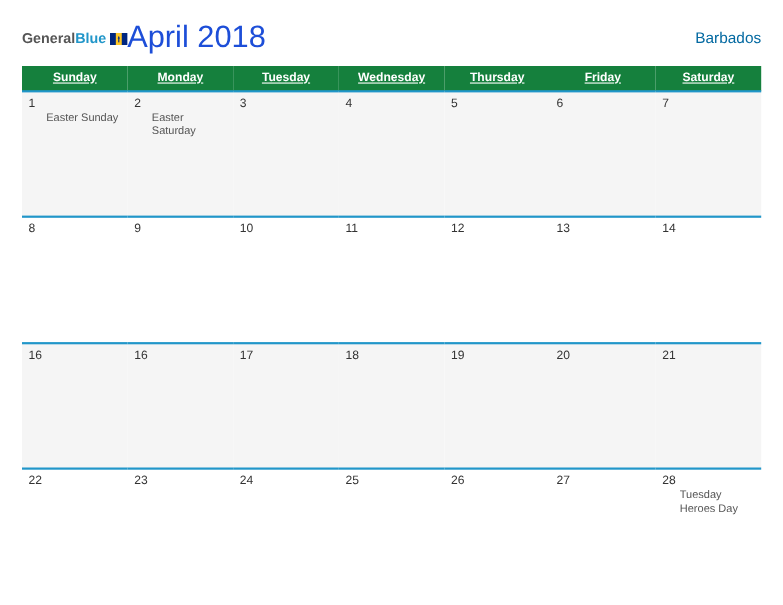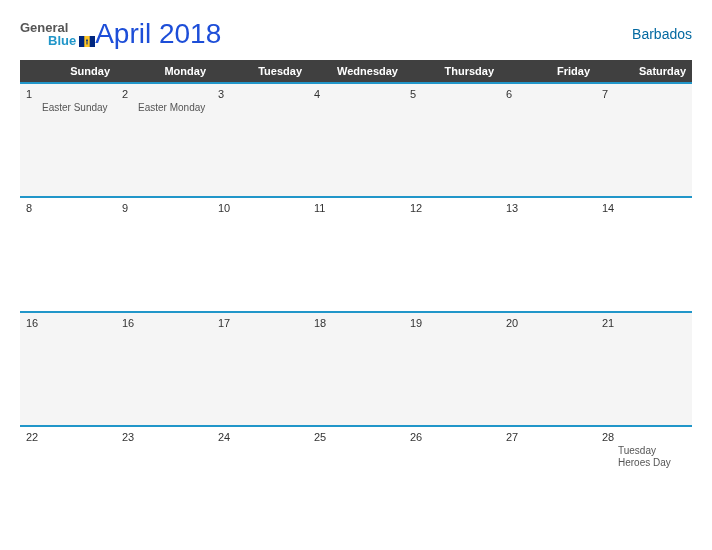--- a/index.html
+++ b/index.html
@@ -18,39 +18,38 @@
       flex-direction: column;
     }
     .header {
       display: flex;
       align-items: center;
       justify-content: space-between;
       margin-bottom: 10px;
     }
     .logo {
       display: flex;
-      flex-direction: column;
+      flex-direction: row;
       align-items: flex-start;
       line-height: 1;
     }
     .logo-general {
       font-size: 13px;
       font-weight: bold;
       color: #555;
       letter-spacing: 0px;
     }
     .logo-blue {
       font-size: 13px;
       font-weight: bold;
       color: #2196c9;
       letter-spacing: 0px;
       display: flex;
       align-items: flex-end;
       gap: 2px;
-      margin-left: 28px;
     }
     .logo-flag {
       width: 16px;
       height: 11px;
       display: inline-block;
       margin-left: 1px;
     }
     .calendar-title {
       font-size: 28px;
       font-weight: normal;
@@ -63,27 +62,28 @@
       color: #0369a1;
       text-align: right;
       min-width: 80px;
     }
     .calendar-table {
       width: 100%;
       border-collapse: collapse;
       flex: 1;
     }
     .calendar-table thead tr th {
-      background-color: #404040;
+      background-color: #15803d;
       color: #fff;
       font-size: 11px;
       font-weight: bold;
       padding: 5px 6px;
-      text-align: right;
+      text-align: center;
       border: none;
+      text-decoration: underline;
     }
     .calendar-table tbody tr {
       border-top: 2px solid #2196c9;
     }
     .calendar-table tbody tr td {
       vertical-align: top;
       padding: 4px 6px 4px 6px;
       font-size: 11px;
       color: #333;
       width: calc(100% / 7);
@@ -147,21 +147,21 @@
       </tr>
     </thead>
     <tbody id="calendar-body">
     <tr>
           <td>
             <span class="day-number">1</span>
             <span class="holiday-name">Easter Sunday</span>
           </td>
           <td>
             <span class="day-number">2</span>
-            <span class="holiday-name">Easter Monday</span>
+            <span class="holiday-name">Easter Saturday</span>
           </td>
           <td>
             <span class="day-number">3</span>
           </td>
           <td>
             <span class="day-number">4</span>
           </td>
           <td>
             <span class="day-number">5</span>
           </td>

